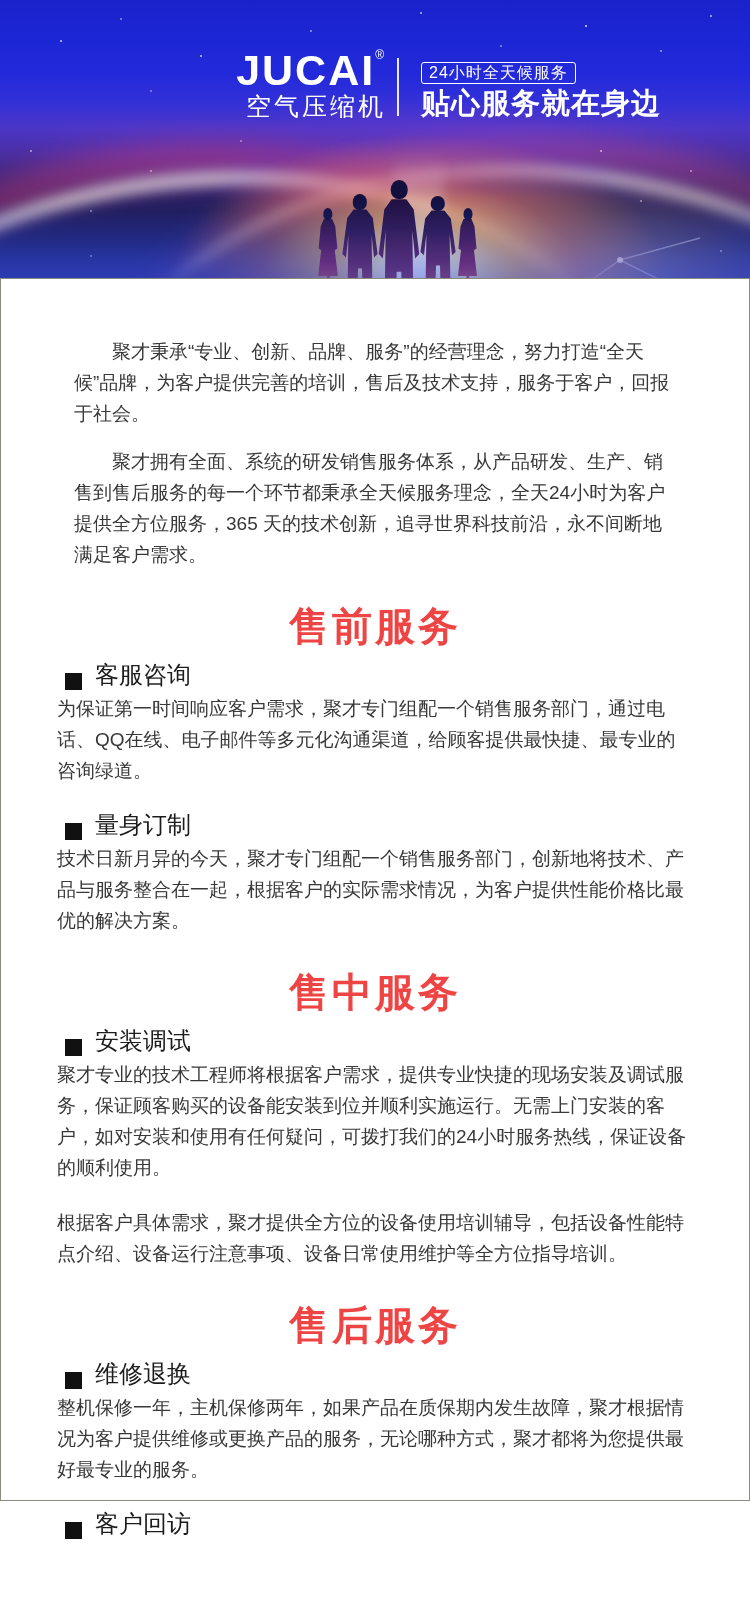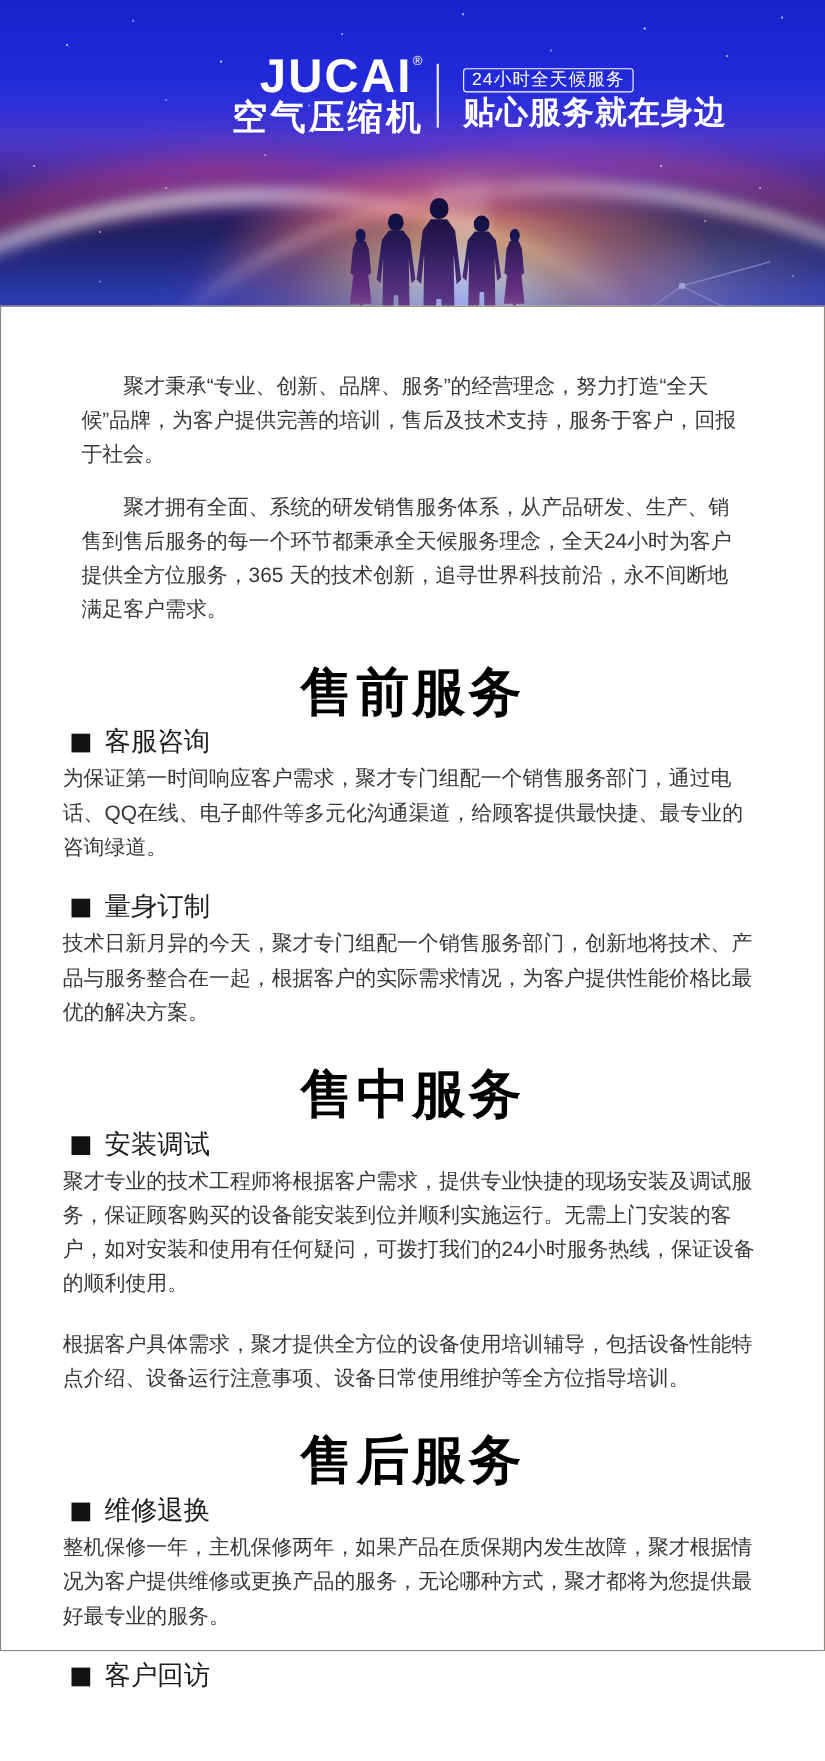--- a/index.html
+++ b/index.html
@@ -68,36 +68,36 @@
   .p2{left:340px;top:194px;width:40px;height:120px;}
   .p3{left:376px;top:180px;width:46px;height:148px;}
   .p4{left:418px;top:196px;width:40px;height:112px;}
   .p5{left:455px;top:208px;width:25px;height:92px;}
 
   
   .hero-top{position:absolute;left:0;top:0;width:750px;height:130px;z-index:30;}
   .logo-block{position:absolute;left:118px;top:48px;width:268px;text-align:right;color:#fff;}
   .logo{font-size:43px;line-height:44px;font-weight:800;letter-spacing:2px;white-space:nowrap;}
   .reg{font-size:12px;font-weight:400;vertical-align:top;line-height:14px;}
-  .logo-sub{font-size:32px;line-height:26px;font-weight:bold;letter-spacing:3px;margin-top:1px;}
+  .logo-sub{font-size:25px;line-height:26px;font-weight:normal;letter-spacing:3px;margin-top:1px;}
   .v-divider{position:absolute;left:397px;top:58px;width:2px;height:58px;background:rgba(255,255,255,.9);}
   .slogan-block{position:absolute;left:421px;top:62px;color:#fff;}
   .badge{display:inline-block;border:1px solid #fff;border-radius:3px;font-size:16px;
     line-height:18px;padding:1px 7px;letter-spacing:1px;}
   .slogan{font-size:29px;line-height:32px;font-weight:bold;letter-spacing:1px;margin-top:3px;white-space:nowrap;}
 
   
   .content{position:relative;width:750px;height:1223px;box-sizing:border-box;background:#fff;
     border:1px solid #8d8a7e;padding:40px 56px 0 56px;}
   .intro{margin:17px;font-size:19px;line-height:31px;color:#383838;text-indent:2em;}
-  .section-title{margin:38px 0 0;font-size:48px;line-height:44px;font-weight:bold;
-    color:#000000;text-align:center;letter-spacing:3px;}
+  .section-title{margin:38px 0 0;font-size:40px;line-height:44px;font-weight:bold;
+    color:#ef4444;text-align:center;letter-spacing:3px;font-family:Liberation Mono, monospace;}
   .svc-item{margin-top:24px;}
   .section .svc-item:first-of-type{margin-top:8px;}
-  .svc-heading{display:flex;align-items:center;gap:13px;font-size:24px;line-height:30px;
+  .svc-heading{display:flex;align-items:flex-end;gap:13px;font-size:24px;line-height:30px;
     color:#1c1c1c;padding-left:8px;}
   .bullet{width:17px;height:17px;background:#111;flex:none;}
   .svc-body{margin:3px 0 0;font-size:19px;line-height:31px;color:#383838;}
 </style>
 </head>
 <body>
 
 <div class="page">
 
   <div class="hero">

